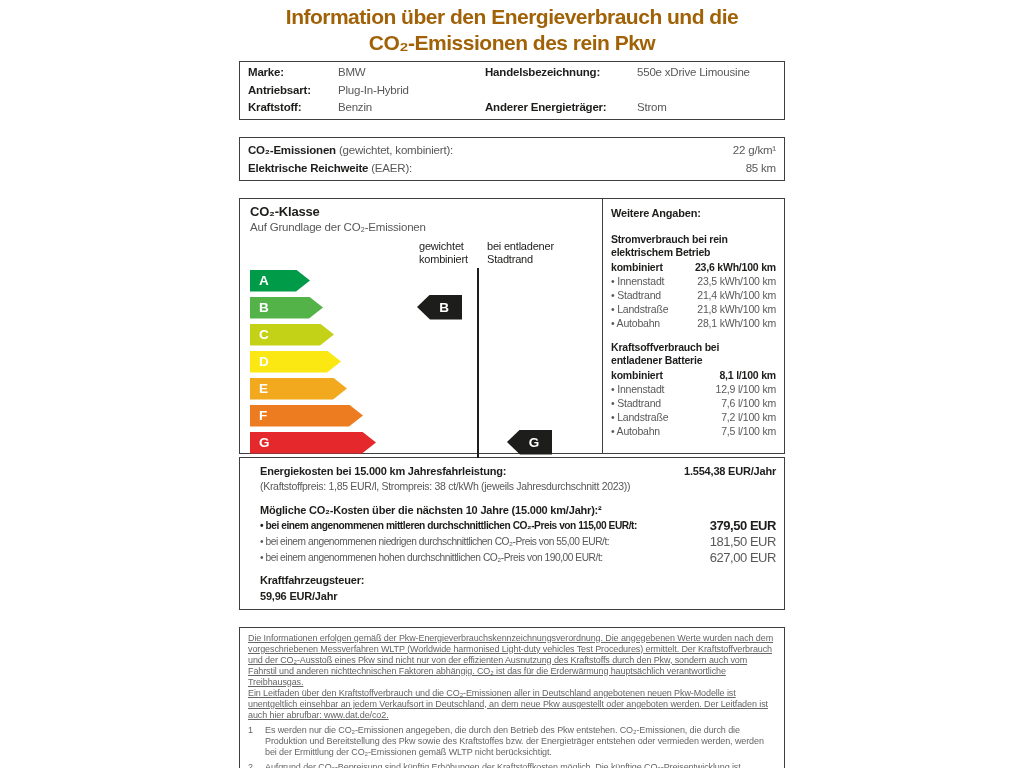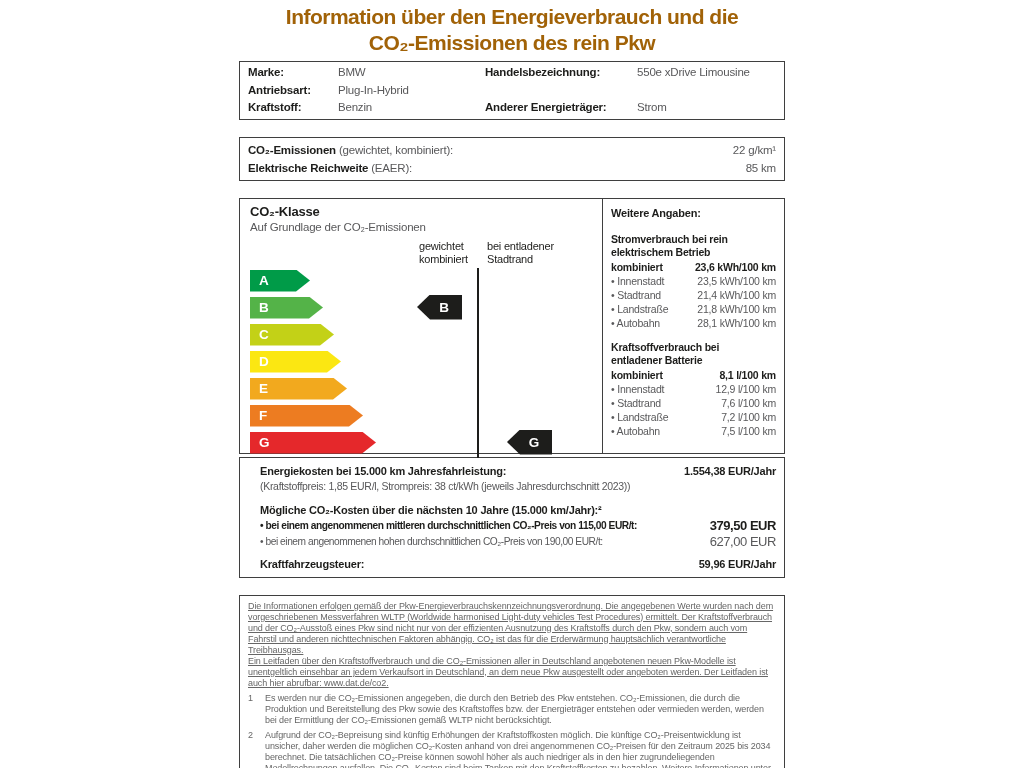--- a/index.html
+++ b/index.html
@@ -72,21 +72,21 @@
   .wa-row.komb { font-weight:bold; color:#1d1d1b; }
   .wa-gap { height:11px; }
 
   
   .costs { padding:6px 8px 5px 20px; font-size:11px; }
   .costs-row { display:flex; justify-content:space-between; line-height:15px; white-space:nowrap; }
   .costs-note { font-size:10.5px; line-height:14px; letter-spacing:-0.3px; }
   .co2-cost-heading { font-weight:bold; color:#1d1d1b; margin-top:9px; line-height:16px; }
   .bullet-row { font-size:10.2px; letter-spacing:-0.45px; line-height:16px; display:flex; justify-content:space-between; white-space:nowrap; }
   .bullet-row .val { font-size:13px; }
-  .steuer-row { margin-top:6px; font-weight:bold; color:#1d1d1b; display:flex; justify-content:space-between; line-height:16px; }
+  .steuer-row { margin-top:6px; font-weight:bold; color:#1d1d1b; display:flex; justify-content:space-between; line-height:16px;flex-direction:column; }
 
   
   .footer { padding:5px 8px 6px 8px; font-size:9px; line-height:11px; color:#666; letter-spacing:-0.1px; }
   .footer p { margin:0;text-decoration:underline; }
   .fn { display:grid; grid-template-columns:17px 1fr; margin-top:4px; }
 </style>
 </head>
 <body>
 
 <div class="label-sheet">
@@ -215,20 +215,24 @@
       <span>1.554,38 EUR/Jahr</span>
     </div>
     <div class="costs-note">(Kraftstoffpreis: 1,85 EUR/l, Strompreis: 38 ct/kWh (jeweils Jahresdurchschnitt 2023))</div>
 
     <div class="co2-cost-heading">Mögliche CO₂-Kosten über die nächsten 10 Jahre (15.000 km/Jahr):²</div>
     <div class="bullet-row bold">
       <span>• bei einem angenommenen mittleren durchschnittlichen CO₂-Preis von 115,00 EUR/t:</span>
       <span class="val">379,50 EUR</span>
     </div>
     <div class="bullet-row">
+      <span>• bei einem angenommenen niedrigen durchschnittlichen CO₂-Preis von 55,00 EUR/t:</span>
+      <span class="val">181,50 EUR</span>
+    </div>
+    <div class="bullet-row">
       <span>• bei einem angenommenen hohen durchschnittlichen CO₂-Preis von 190,00 EUR/t:</span>
       <span class="val">627,00 EUR</span>
     </div>
 
     <div class="steuer-row">
       <span>Kraftfahrzeugsteuer:</span>
       <span>59,96 EUR/Jahr</span>
     </div>
   </div>
 

